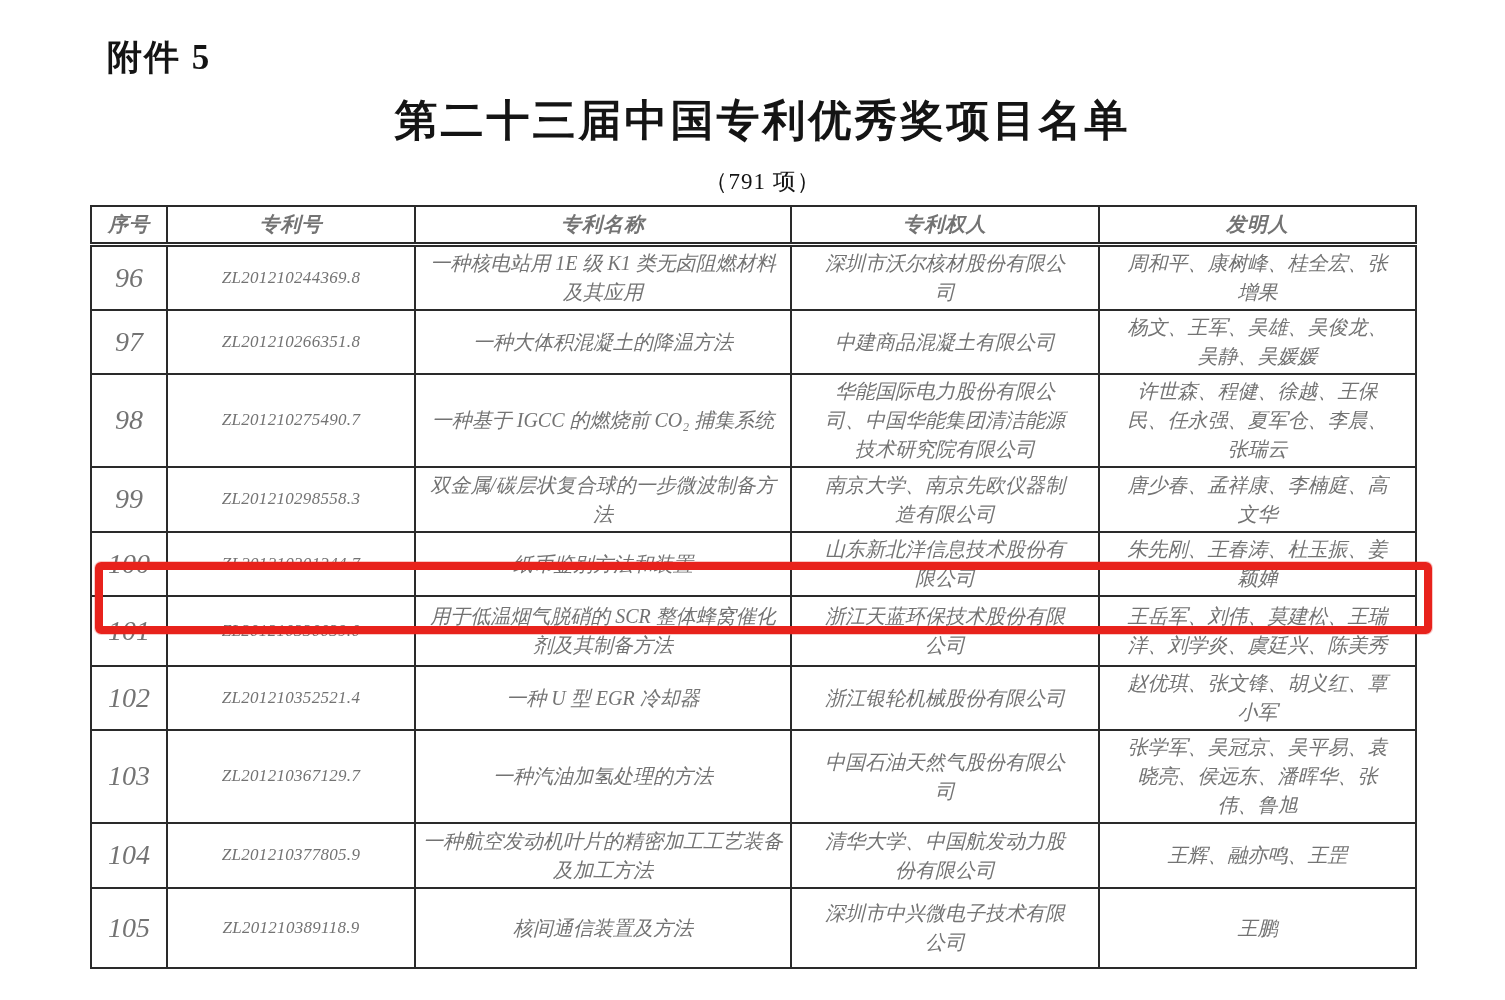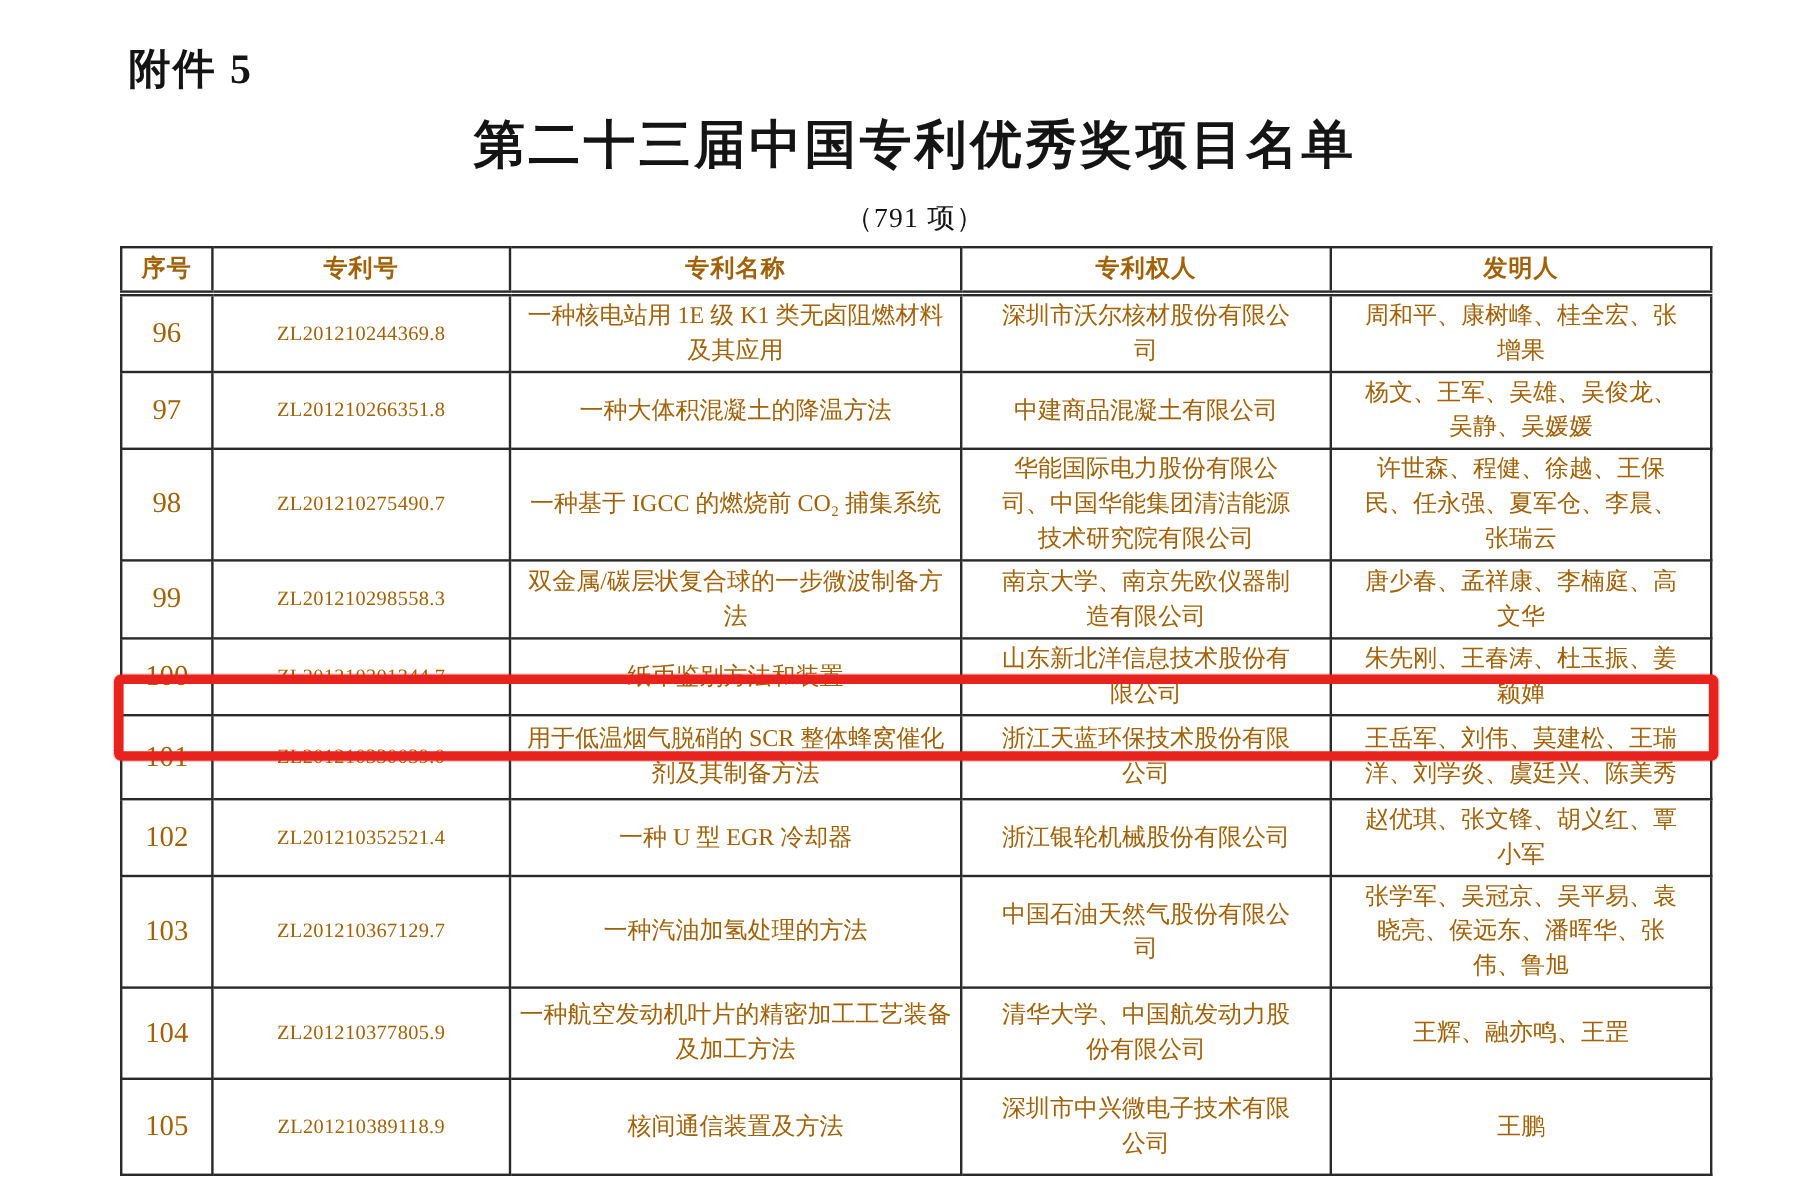--- a/index.html
+++ b/index.html
@@ -37,46 +37,47 @@
     position:absolute;
     left:100px;
     top:166px;
     width:1325px;
     text-align:center;
     font-size:23px;
     letter-spacing:1px;
   }
   table.patent-table{
     position:absolute;
-    left:100px;
+    left:90px;
     top:205px;
     width:1325px;
     border-collapse:collapse;
     table-layout:fixed;
     font-size:20px;
-    color:#a16207;
+    color:#737373;
+    font-style:italic;
   }
   .patent-table th,
   .patent-table td{
     border:2px solid #2a2a2a;
     text-align:center;
     vertical-align:middle;
     line-height:1.45;
     padding:2px 8px;
     overflow:hidden;
   }
   .patent-table thead th{
     height:31px;
     font-weight:700;
     font-size:20px;
     border-bottom:5px double #2a2a2a;
     letter-spacing:1px;
   }
   
-  .patent-table td.c0{font-size:24px;}
+  .patent-table td.c0{font-size:28px;}
   .patent-table td.c1{font-size:17px; letter-spacing:0.3px;}
   .patent-table td.c2{padding:2px 5px;}
   .patent-table td.c3{padding:2px 28px;}
   .patent-table td.c4{padding:2px 22px;}
   .highlight-box{
     position:absolute;
     left:95px;
     top:562px;
     width:1337px;
     height:72px;
@@ -165,21 +166,21 @@
           <td class="c3">浙江银轮机械股份有限公司</td>
           <td class="c4">赵优琪、张文锋、胡义红、覃小军</td>
         </tr>
         <tr style="height: 80px;">
           <td class="c0">103</td>
           <td class="c1">ZL201210367129.7</td>
           <td class="c2">一种汽油加氢处理的方法</td>
           <td class="c3">中国石油天然气股份有限公司</td>
           <td class="c4">张学军、吴冠京、吴平易、袁晓亮、侯远东、潘晖华、张伟、鲁旭</td>
         </tr>
-        <tr style="height: 76px;">
+        <tr style="height: 65px;">
           <td class="c0">104</td>
           <td class="c1">ZL201210377805.9</td>
           <td class="c2">一种航空发动机叶片的精密加工工艺装备及加工方法</td>
           <td class="c3">清华大学、中国航发动力股份有限公司</td>
           <td class="c4">王辉、融亦鸣、王罡</td>
         </tr>
         <tr style="height: 80px;">
           <td class="c0">105</td>
           <td class="c1">ZL201210389118.9</td>
           <td class="c2">核间通信装置及方法</td>

